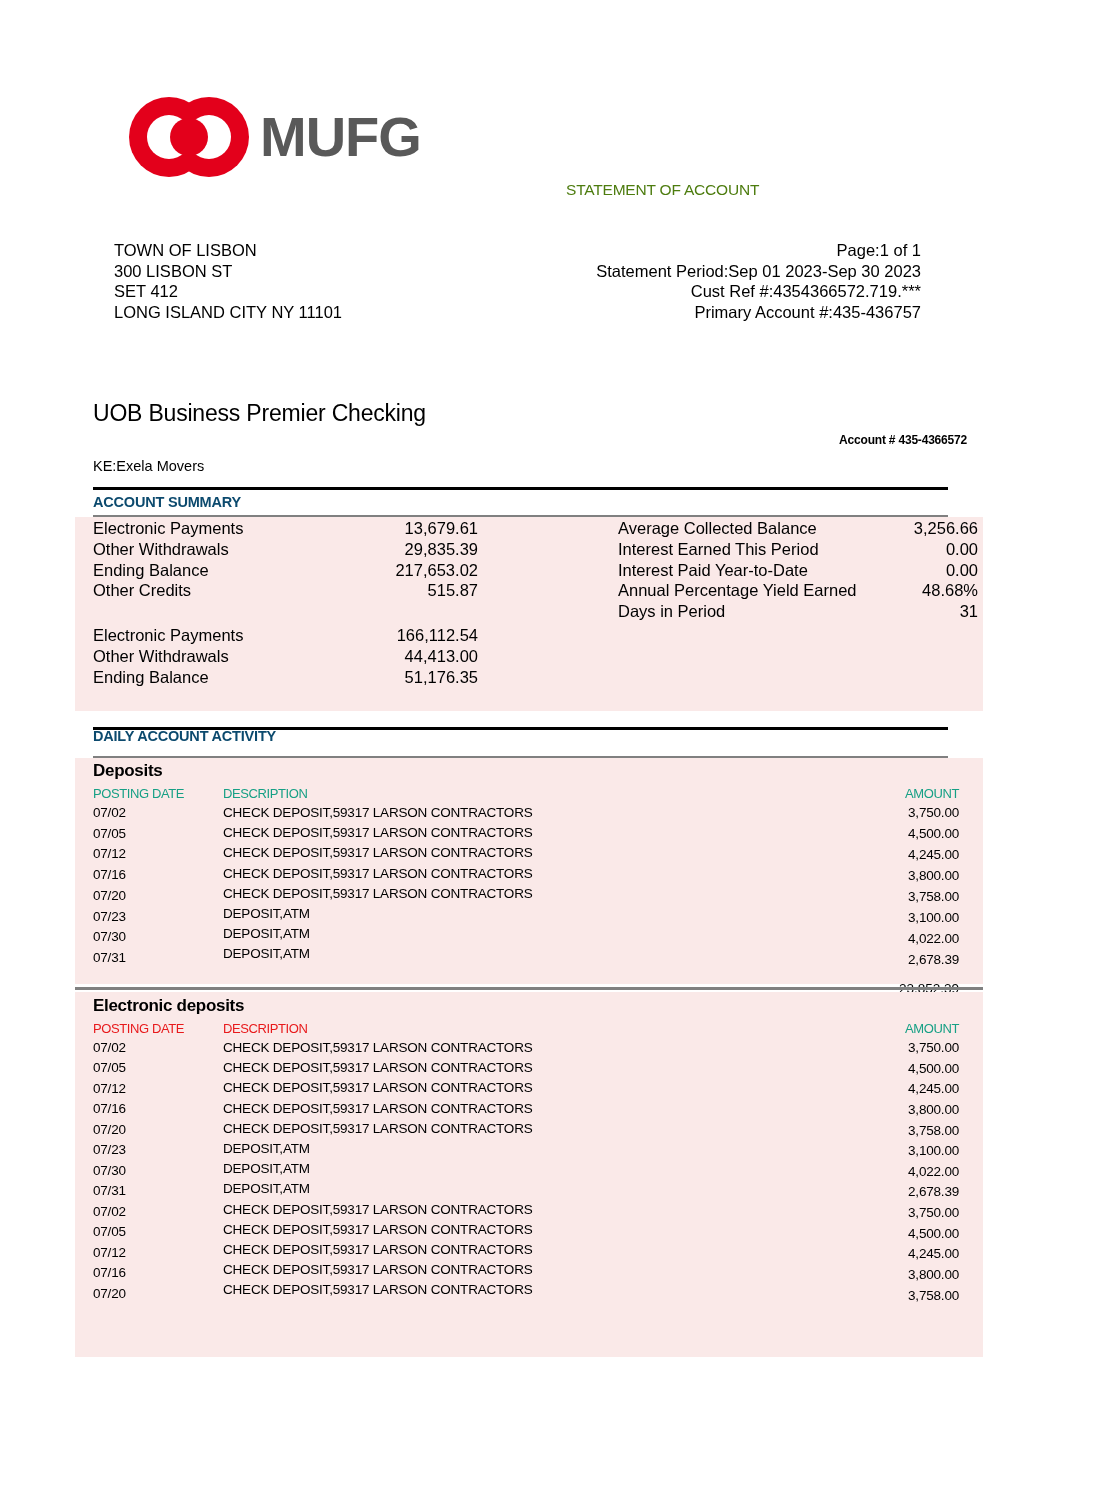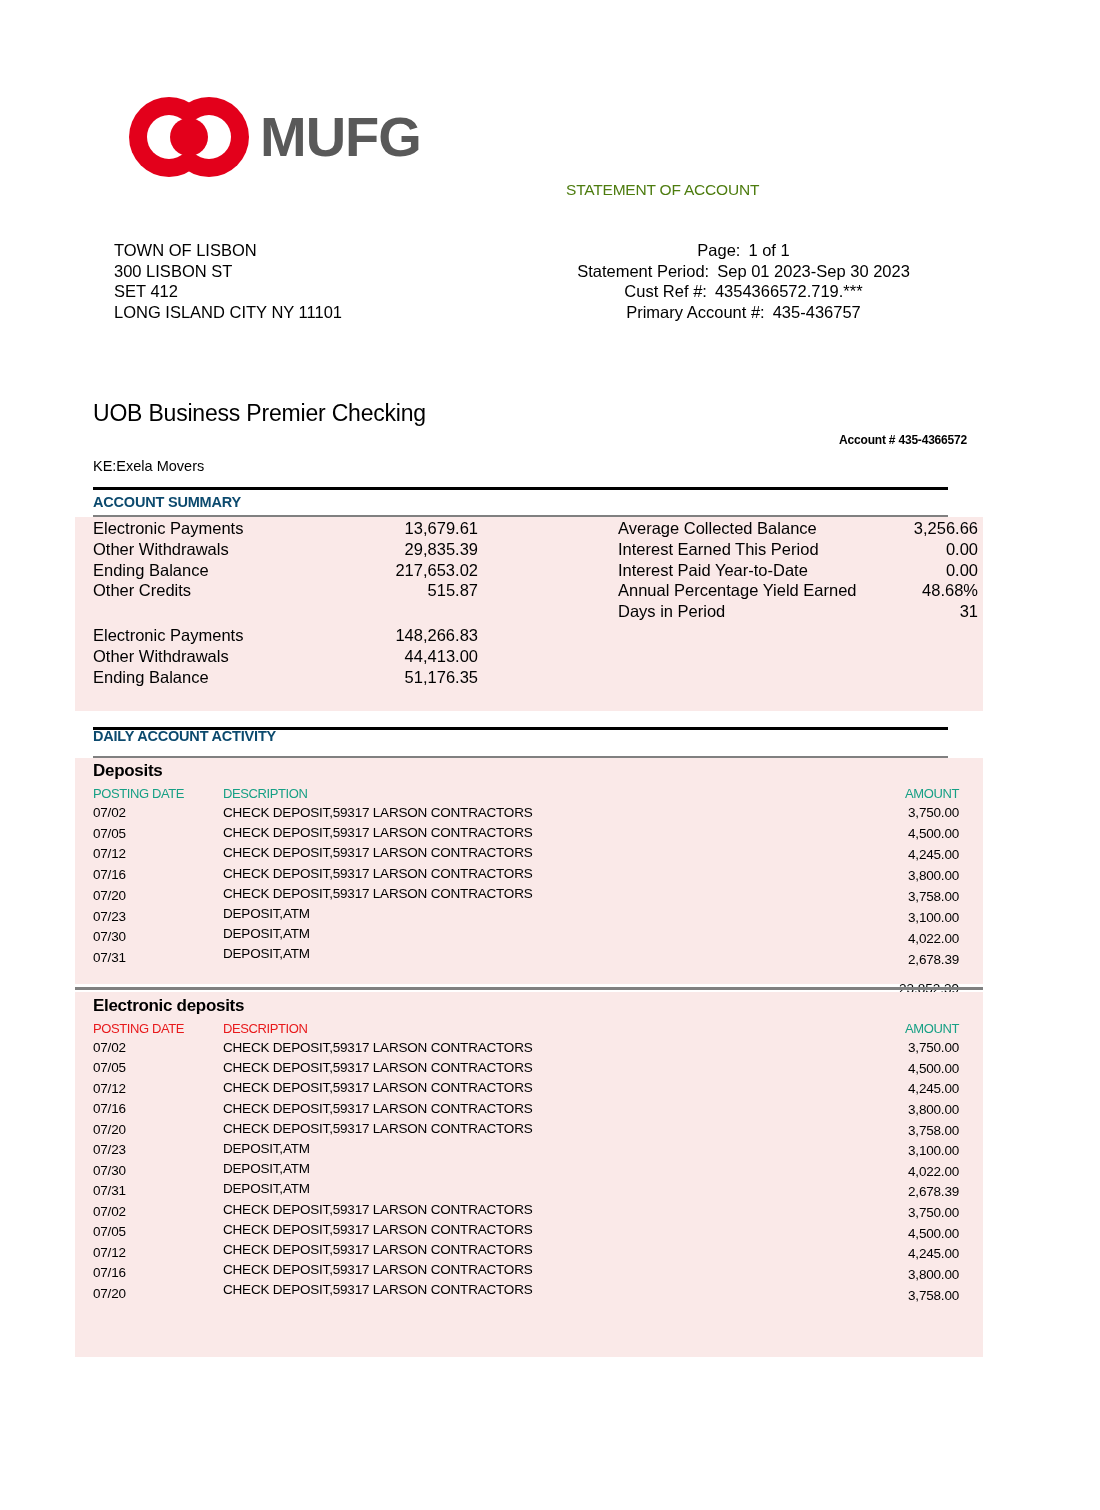--- a/index.html
+++ b/index.html
@@ -66,22 +66,21 @@
   .meta-block {
     position: absolute;
     left: 566px;
     top: 240px;
     width: 355px;
     font-size: 16.5px;
     line-height: 20.5px;
   }
   .meta-row {
     display: flex;
-    justify-content: center;
-    gap: 8px;
+    justify-content: flex-end;
   }
   .meta-row .mlabel { white-space: nowrap; }
   .meta-row .mval { white-space: nowrap; text-align: right; }
 
   
   .acct-title {
     position: absolute;
     left: 93px;
     top: 400px;
     font-size: 23px;
@@ -252,21 +251,21 @@
         <span class="v">217,653.02</span>
       </div>
       <div class="sum-row">
         <span class="l">Other Credits</span>
         <span class="v">515.87</span>
       </div>
     </div>
   <div class="summary-col sum-left2" id="sum-left-2">
       <div class="sum-row">
         <span class="l">Electronic Payments</span>
-        <span class="v">148,266.83</span>
+        <span class="v">166,112.54</span>
       </div>
       <div class="sum-row">
         <span class="l">Other Withdrawals</span>
         <span class="v">44,413.00</span>
       </div>
       <div class="sum-row">
         <span class="l">Ending Balance</span>
         <span class="v">51,176.35</span>
       </div>
     </div>

